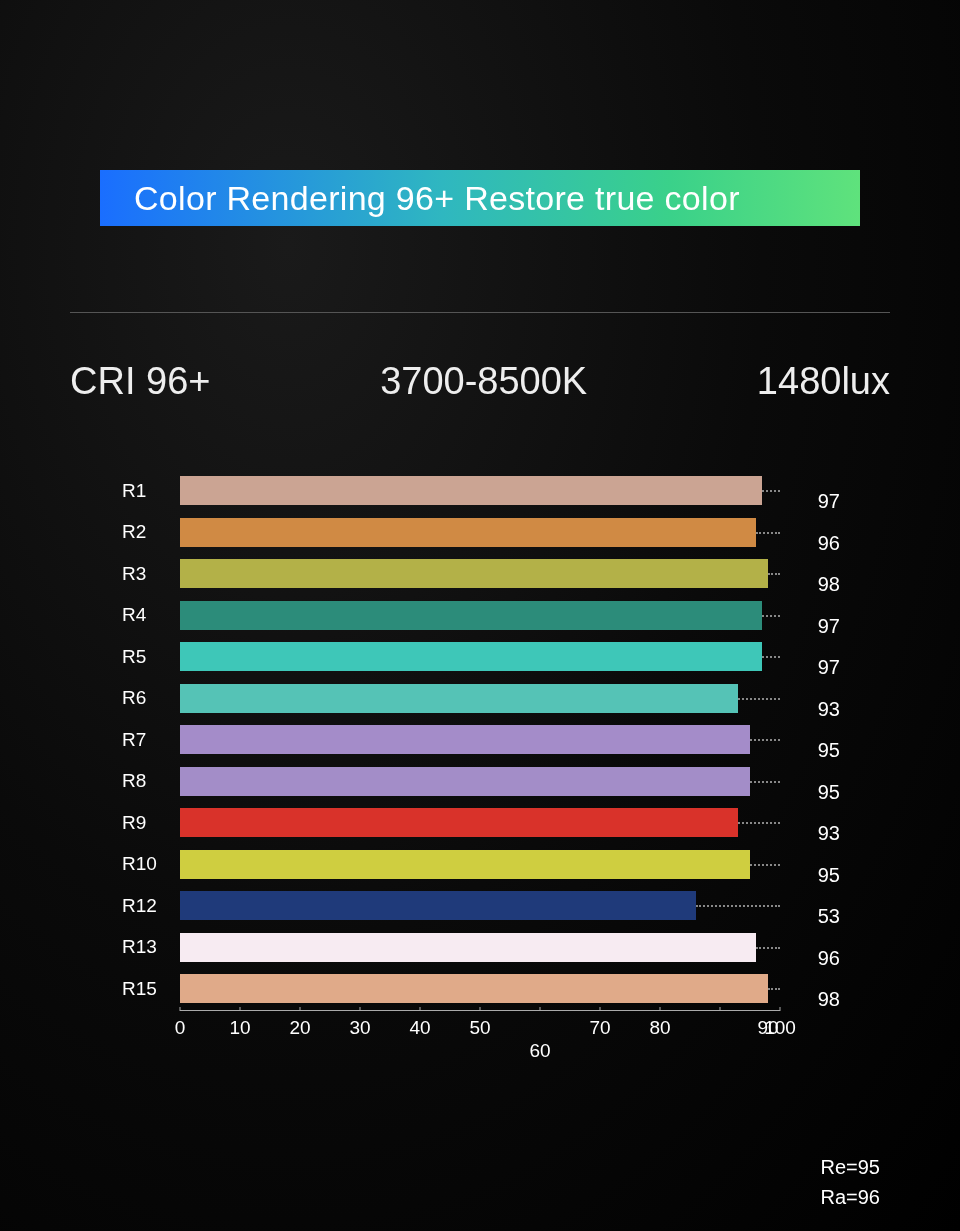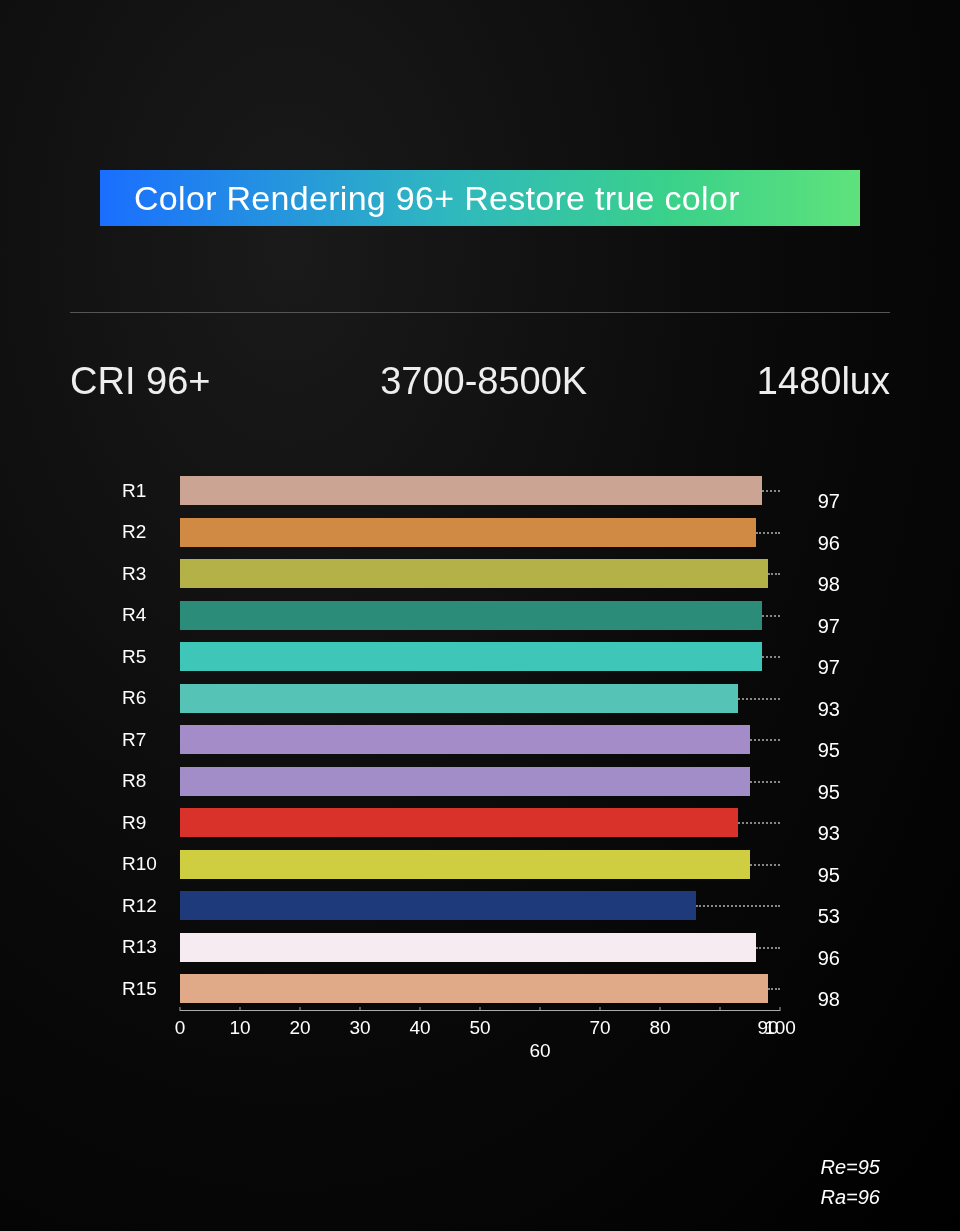--- a/index.html
+++ b/index.html
@@ -121,21 +121,20 @@
     background: #aaa;
     transform: translateX(-50%);
   }
   .footer-stats {
     position: absolute;
     right: 0;
     top: 682px;
     font-size: 20px;
     color: #fff;
     line-height: 1.5;
-    font-style: italic;
   }
 </style>
 </head>
 <body>
 
 <div class="header-block">
   <div class="title-bar">
     <span class="title-text">Color Rendering 96+  Restore true color</span>
   </div>
 </div>

